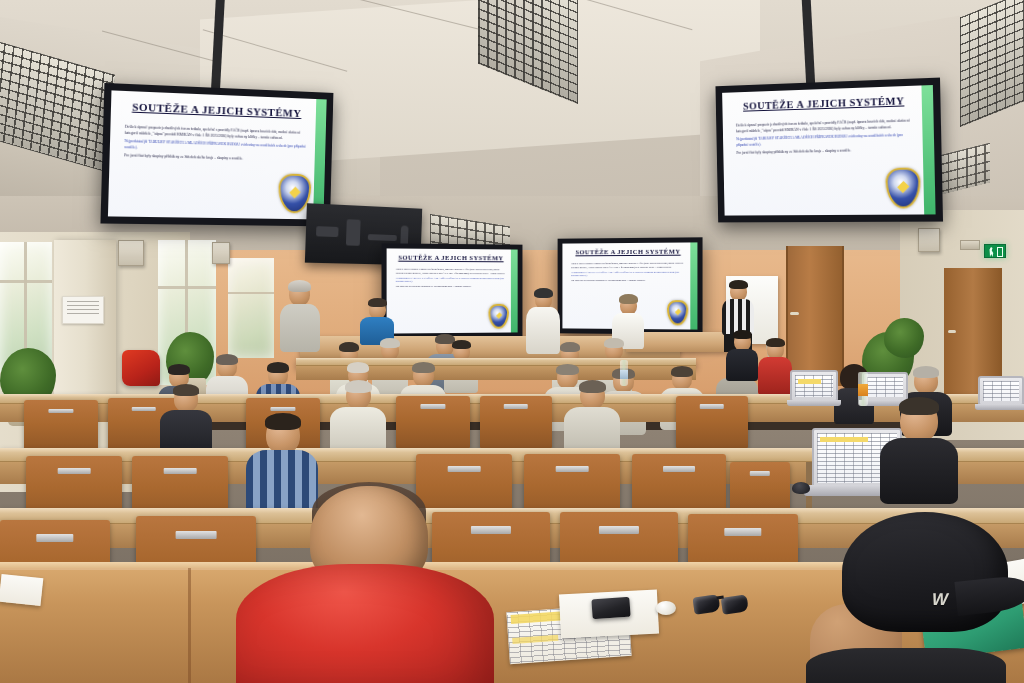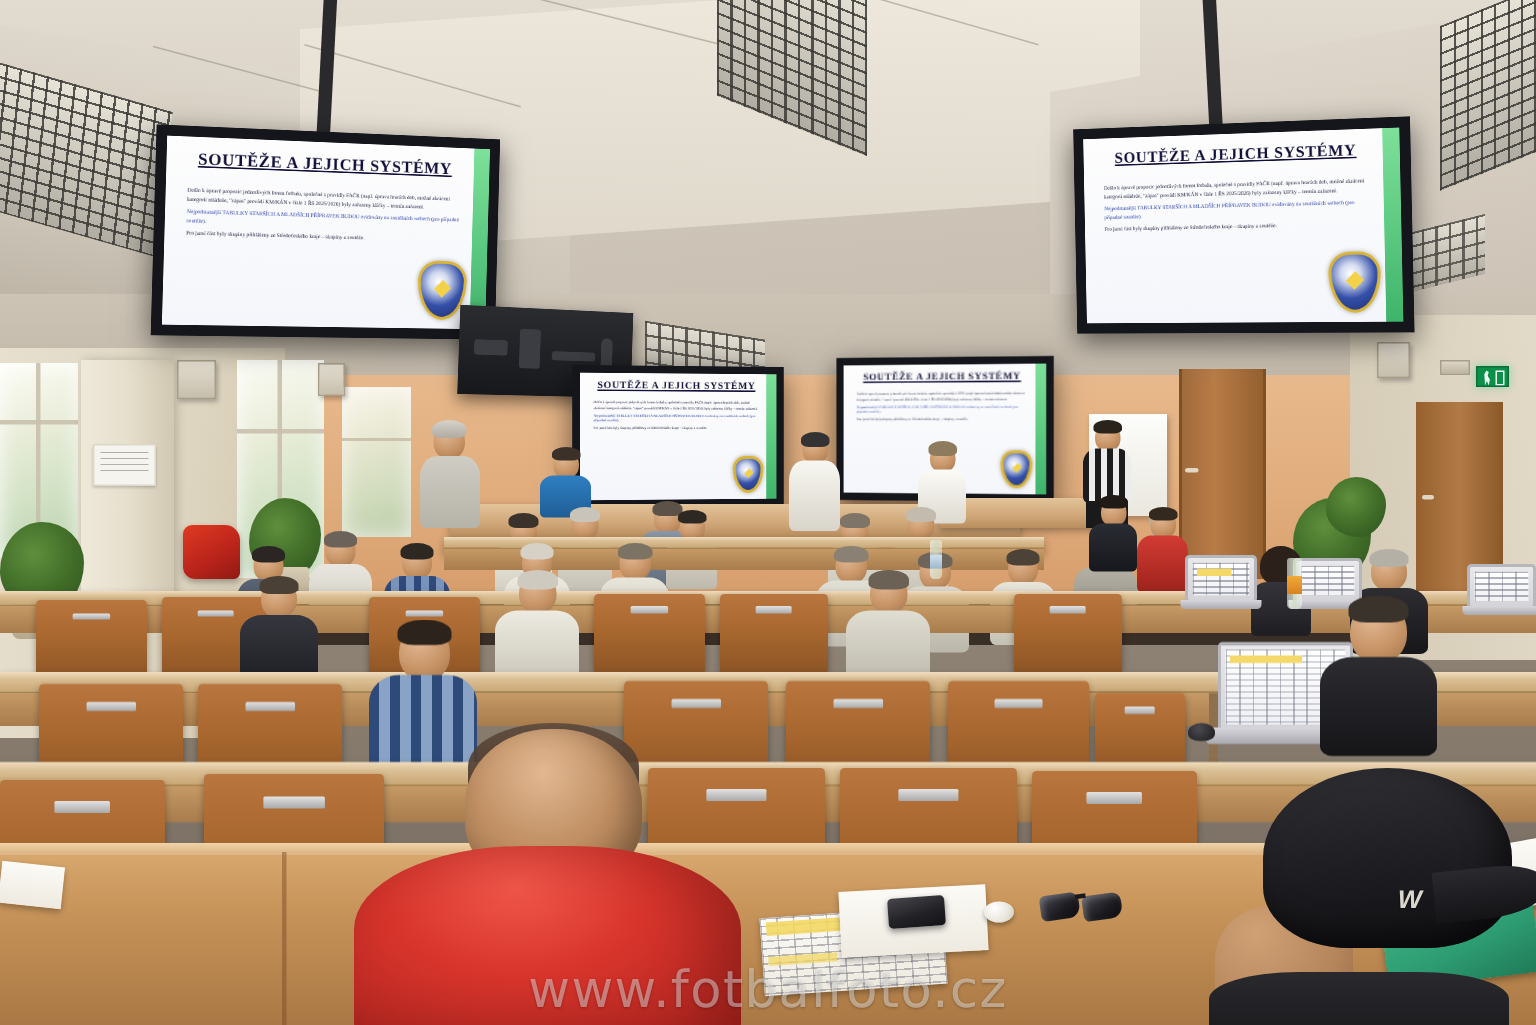--- a/index.html
+++ b/index.html
@@ -909,15 +909,14 @@
   </div>
 
   <div class="person fg-cap-person">
     <div class="fg-cap-neck abs"></div>
     <div class="fg-cap abs"></div>
     <div class="fg-cap-brim abs"></div>
     <div class="fg-cap-logo abs">W</div>
     <div class="fg-cap-body abs"></div>
   </div>
 
-  <div class="abs watermark">www.fotbalfoto.cz</div>
 
 </div>
 
 </body></html>

